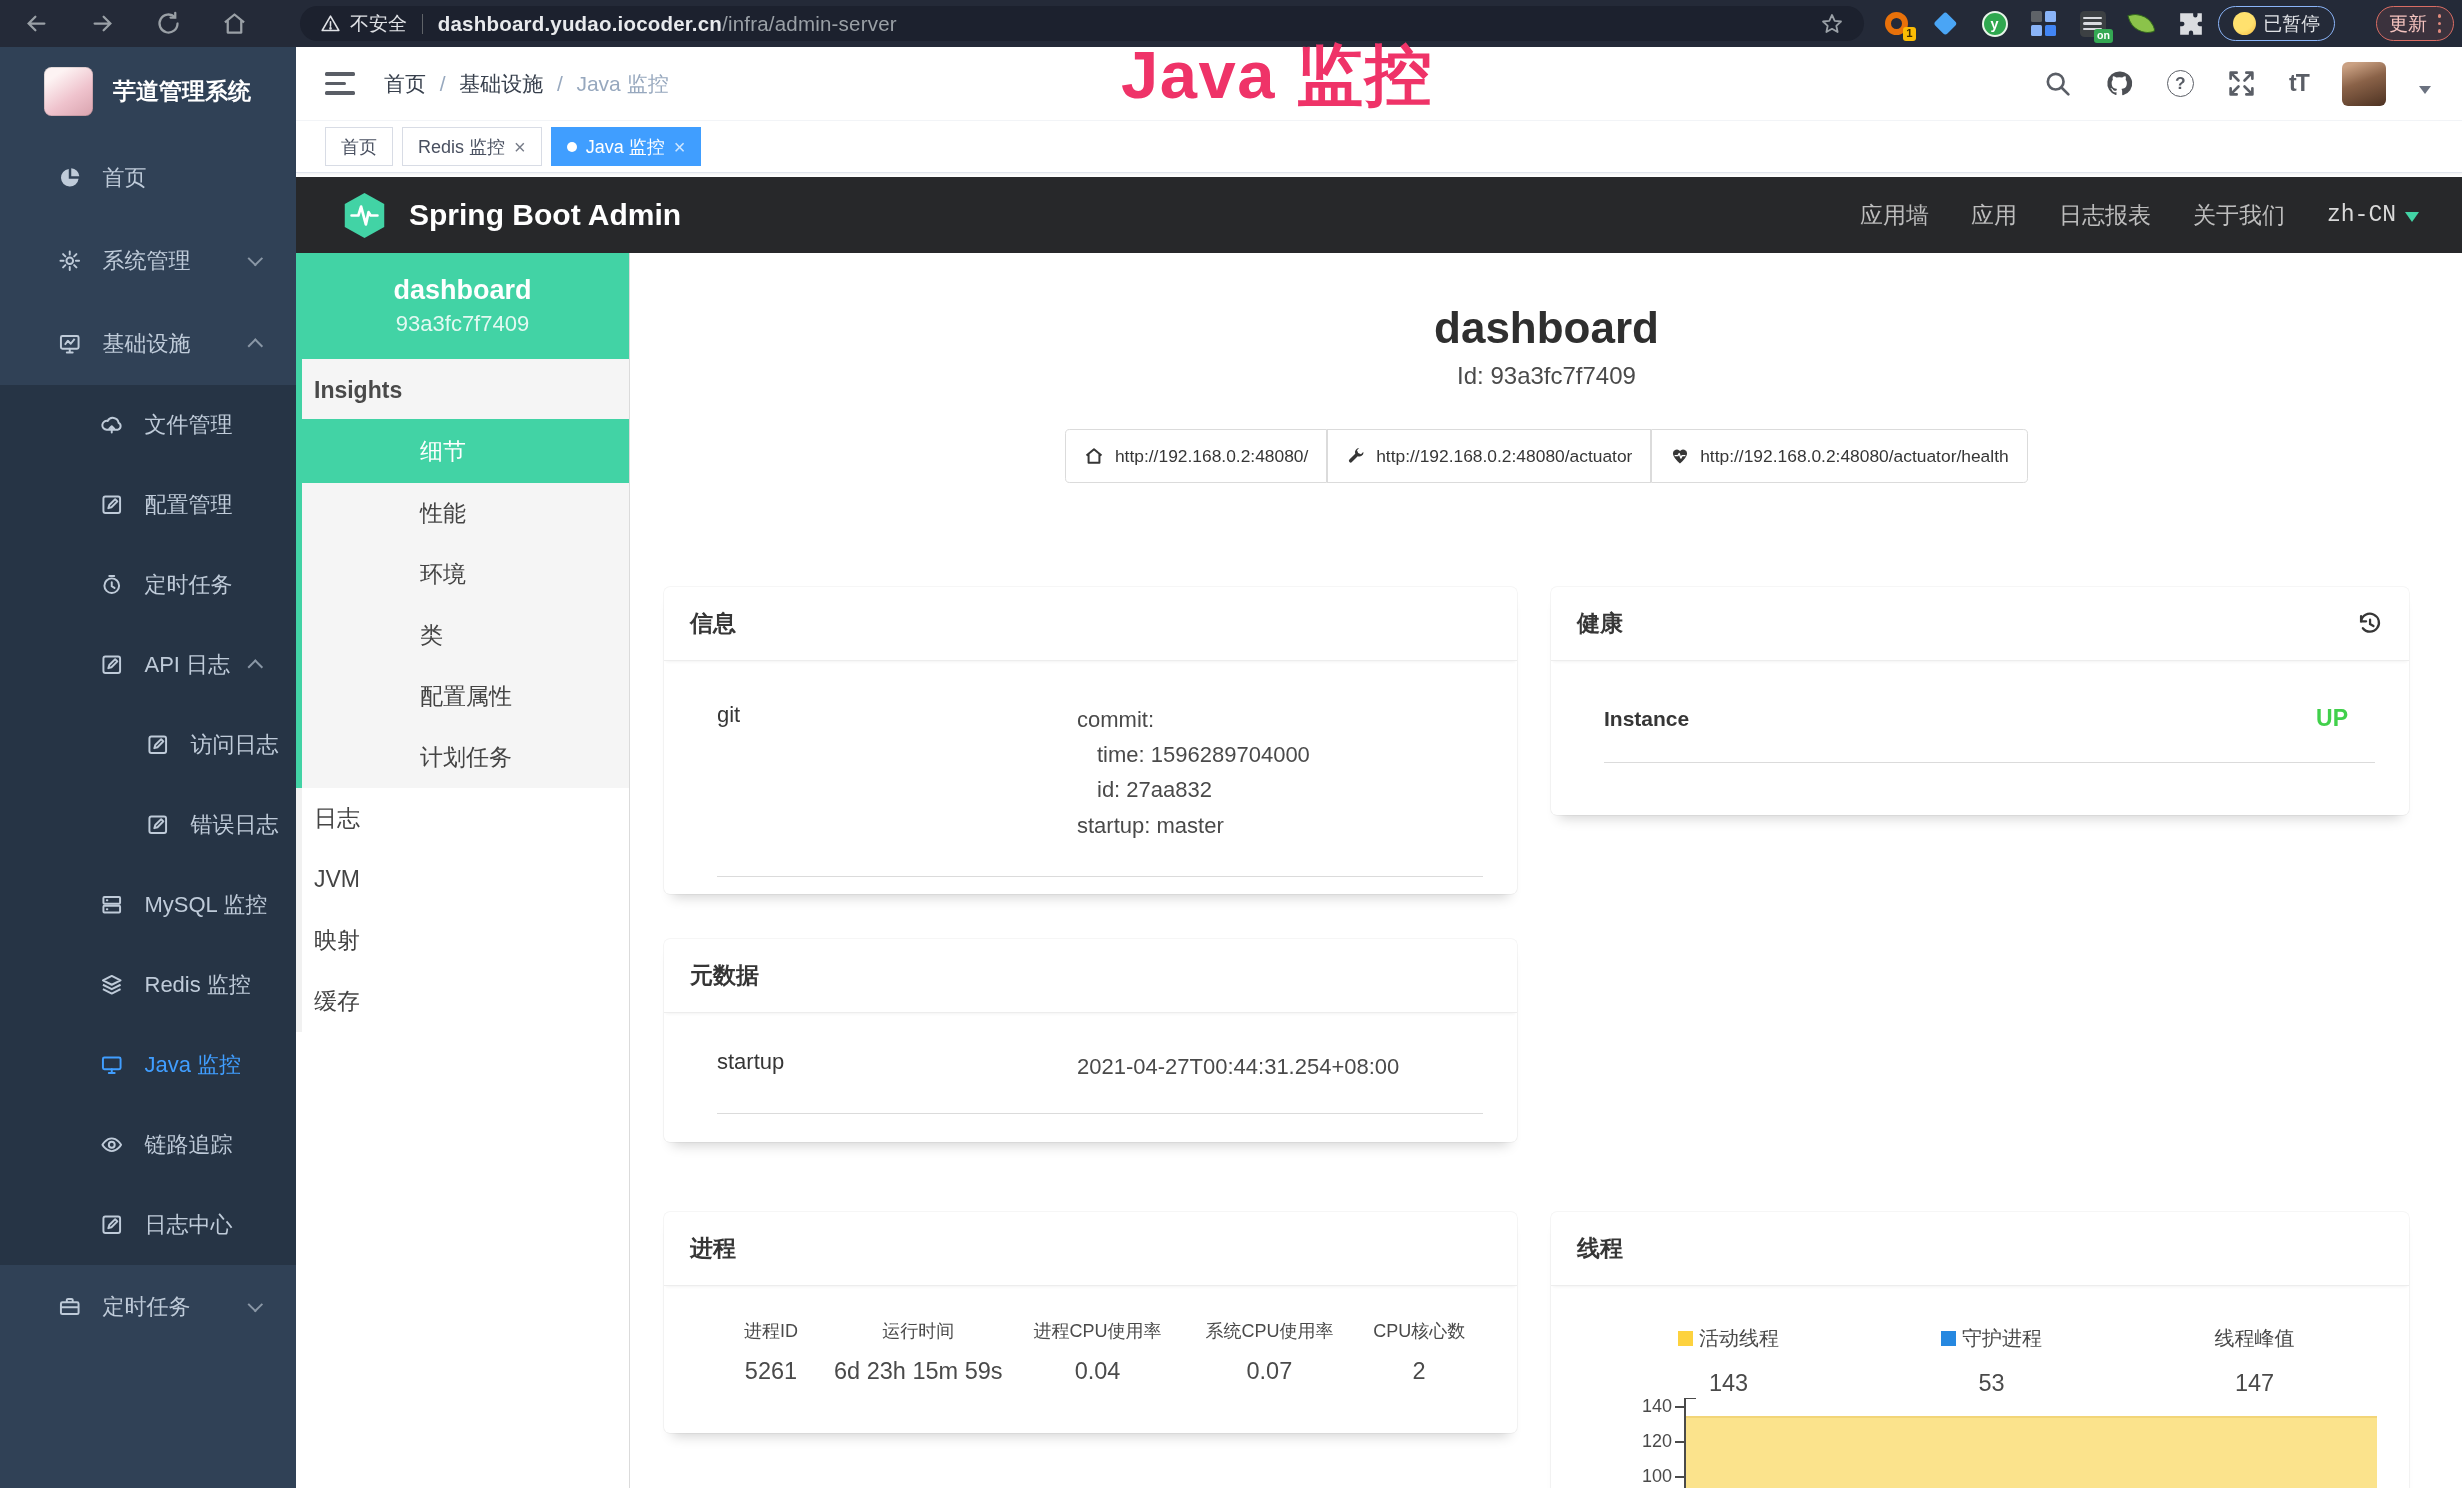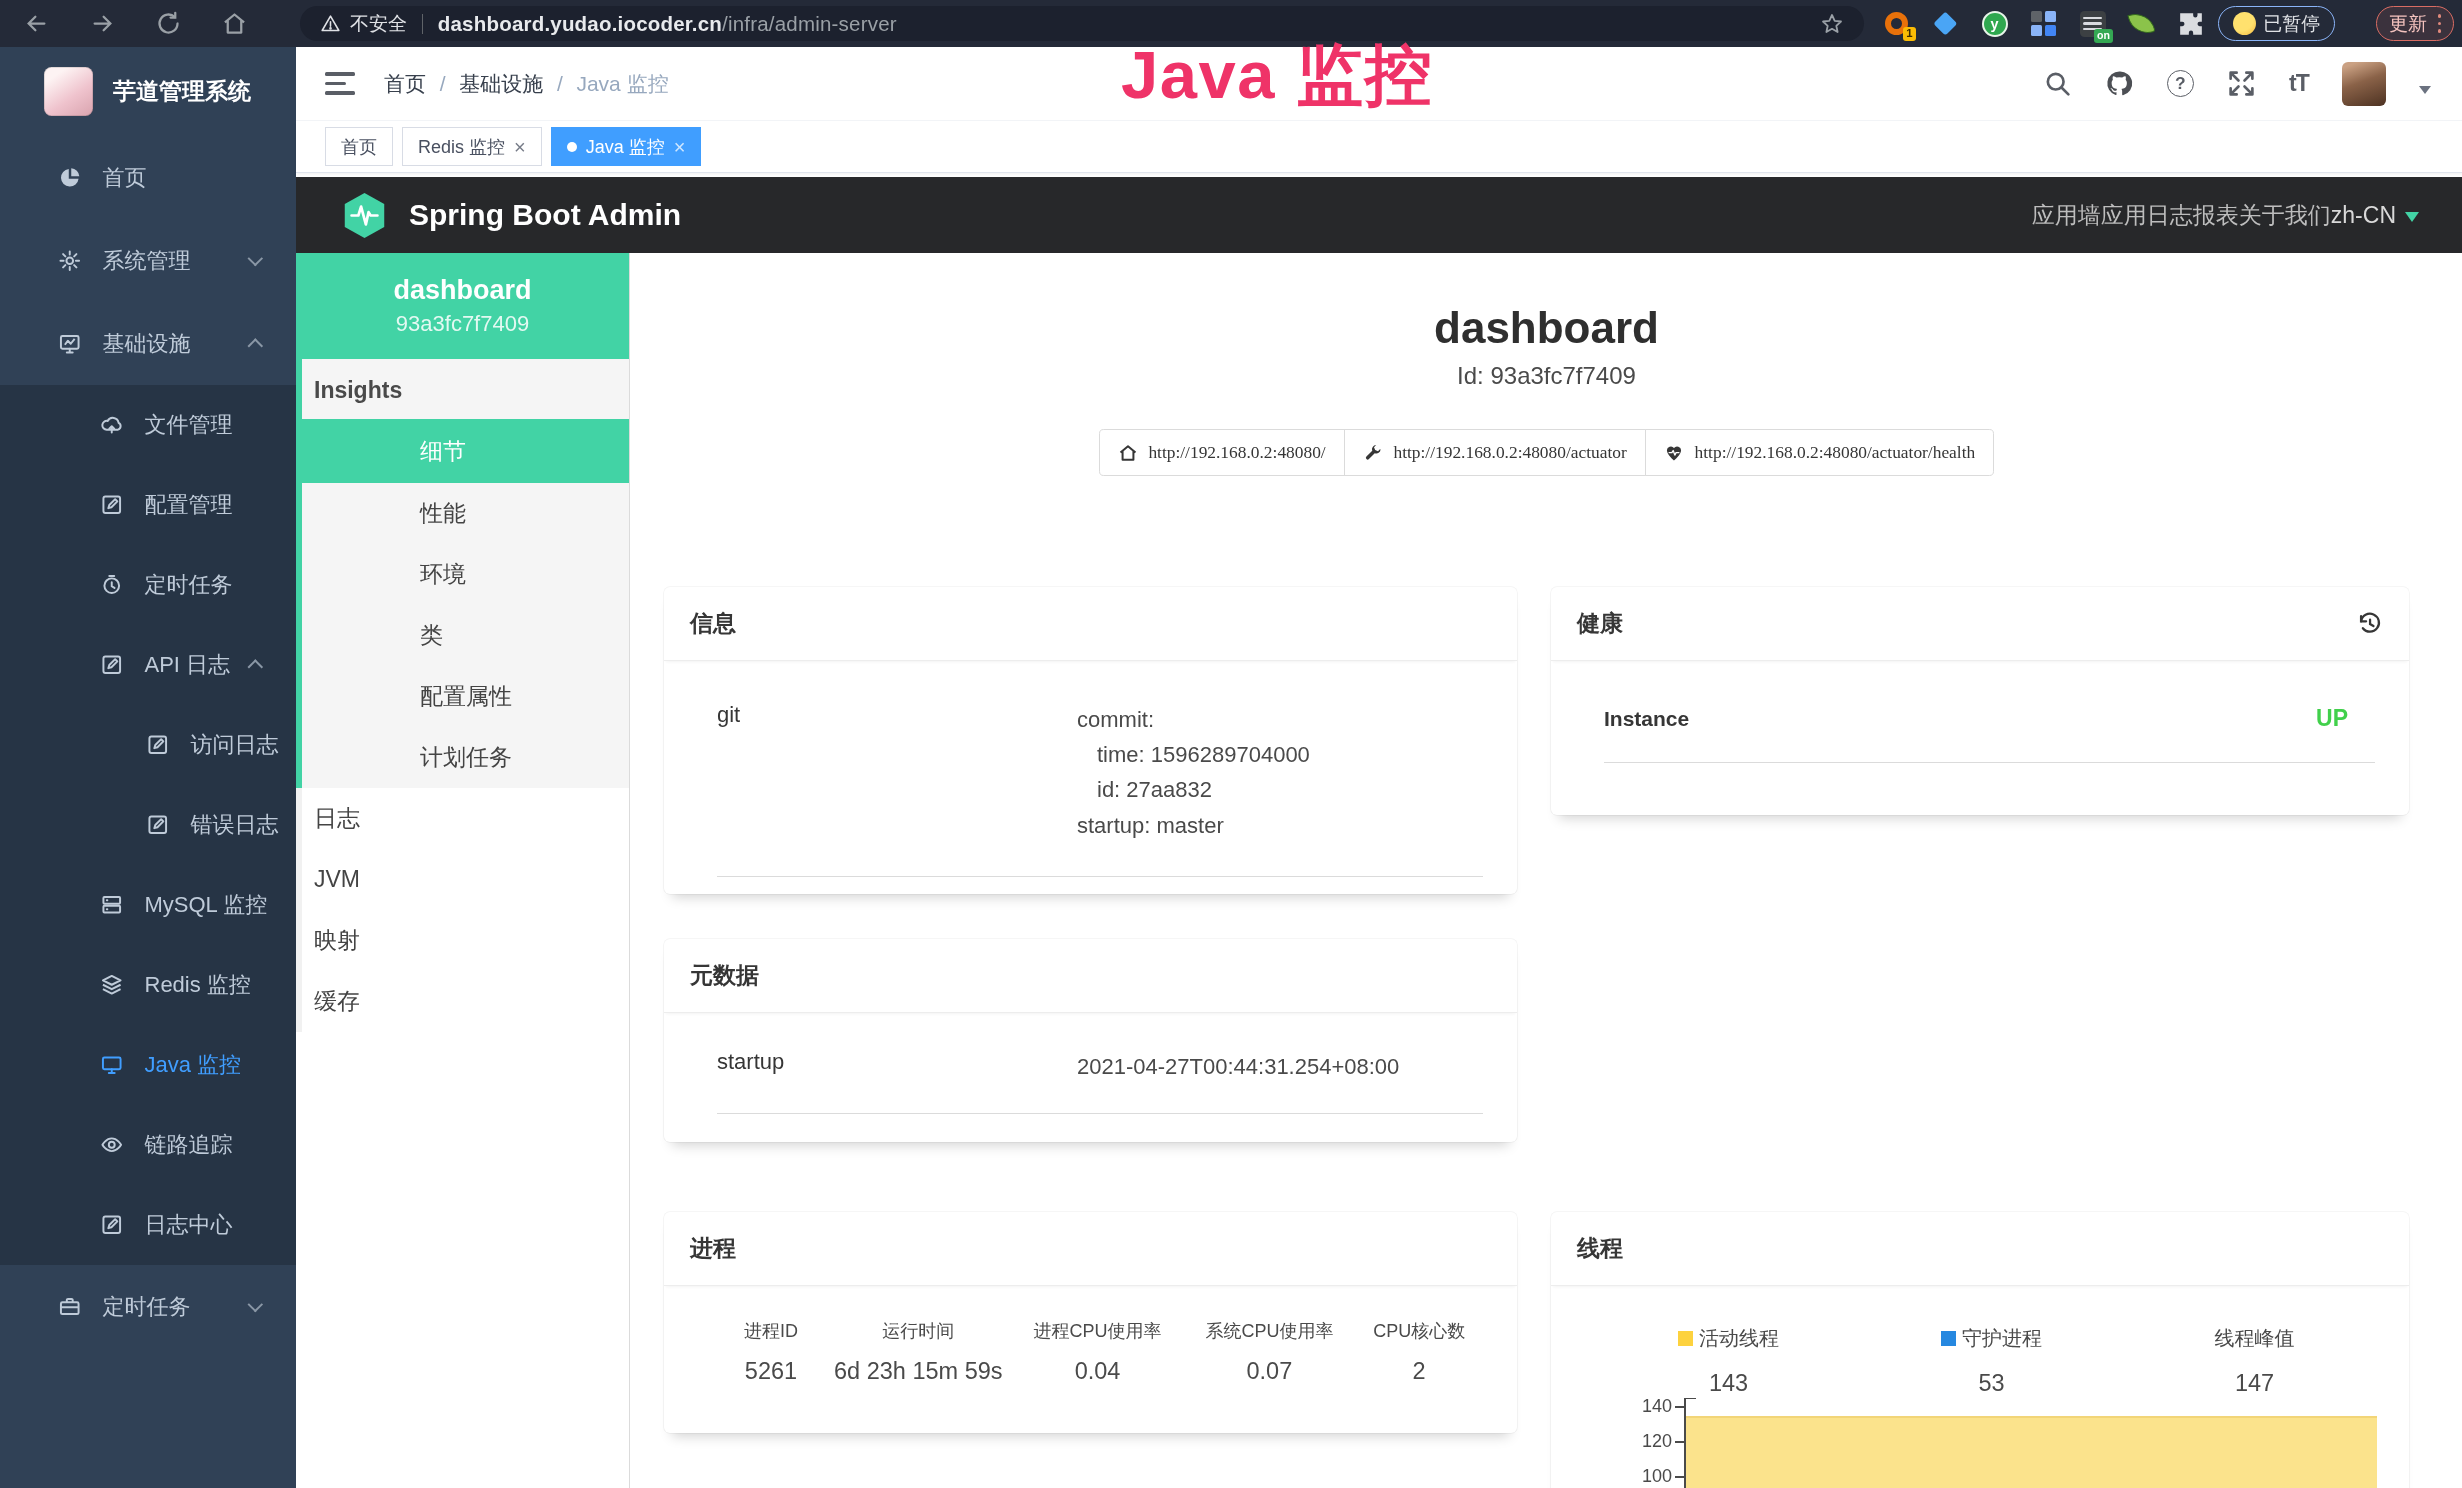--- a/index.html
+++ b/index.html
@@ -83,41 +83,41 @@
   .tab.active { background:#409eff; border-color:#409eff; color:#fff; }
 
   
   .annotation { position:absolute; left:1121px; top:30px; font-size:67px; font-weight:700; z-index:50; letter-spacing:1.5px; }
 
   
   .sba { position:absolute; left:296px; top:177px; width:2167px; bottom:0; background:#fff; }
   .sba-header { position:absolute; left:0; top:0; right:0; height:76px; background:#27282a; display:flex; align-items:center; padding:0 44px; }
   .sba-logo { width:49px; height:49px; }
   .sba-brand { color:#fff; font-size:30px; font-weight:700; margin-left:20px; }
-  .sba-nav { margin-left:auto; display:flex; align-items:center; font-size:23px; color:#bdbdbd; }
+  .sba-nav { margin-left:auto; display:flex; align-items:center; gap:42px; font-size:23px; color:#bdbdbd;font-family:Liberation Mono, monospace; }
   .sba-locale { color:#d9d9d9; display:flex; align-items:center; gap:9px; }
   .gcaret { width:0; height:0; border-left:7.6px solid transparent; border-right:7.6px solid transparent; border-top:10px solid #42d3a5; margin-top:3px; }
 
   .sba-body { position:absolute; left:0; top:76px; right:0; bottom:0; display:flex; }
   .sba-side { width:334px; flex:none; border-right:0.8px solid #dbdbdb; background:#fff; }
   .inst-head { height:106px; background:#42d3a5; display:flex; flex-direction:column; align-items:center; justify-content:center; gap:4.6px; }
   .inst-name { color:#fff; font-size:27px; font-weight:700; }
   .inst-id { color:rgba(255,255,255,.85); font-size:22px; }
   .insights { background:#f5f5f5; border-left:6px solid #42d3a5; }
   .sec-title { padding:18px 0 15px 12px; font-size:23px; font-weight:700; color:#4a4a4a; }
   .ins-item { height:61px; line-height:61px; padding-left:118px; font-size:23px; color:#444; }
   .ins-item.active { background:#42d3a5; color:#fff; height:64px; line-height:64px; }
   .views { border-left:6px solid #f1f1f1; }
   .view-item { height:61px; line-height:61px; padding-left:12px; font-size:23px; color:#444; }
 
   .sba-main { position:relative; flex:1; }
   .main-title { margin-top:50px; text-align:center; font-size:44px; font-weight:700; color:#2f2f2f; }
   .main-sub { margin-top:9px; text-align:center; font-size:24px; color:#4a4a4a; }
   .links { margin-top:39px; display:flex; justify-content:center; }
-  .link-btn { display:flex; align-items:center; gap:10.6px; height:47px; padding:0 18px; border:0.8px solid #dbdbdb; background:#fff; font-size:17.4px; color:#363636; margin-left:-0.8px;font-family:Liberation Serif, serif; }
+  .link-btn { display:flex; align-items:center; gap:10.6px; height:54px; padding:0 18px; border:0.8px solid #dbdbdb; background:#fff; font-size:17.4px; color:#363636; margin-left:-0.8px; }
   .link-btn:first-child { border-radius:4.6px 0 0 4.6px; margin-left:0; }
   .link-btn:last-child { border-radius:0 4.6px 4.6px 0;justify-content:flex-end; }
   .link-btn svg { width:20px; height:20px; flex:none; }
 
   .card { position:absolute; background:#fff; border-radius:6px; box-shadow:0 0 0 0.8px rgba(0,0,0,.05), 0 10.6px 12px -7.6px rgba(0,0,0,.18); }
   .card-h { display:flex; align-items:center; justify-content:space-between; padding:21px 26px; font-size:23px; font-weight:700; color:#363636; border-bottom:0.8px solid #ededed; box-shadow:0 3px 3px -2.3px rgba(0,0,0,.05); }
   .card-h .hist { width:27px; height:27px; color:#363636; }
 
   .card-info { left:34px; top:334px; width:853px; height:307px; }
   .kv { display:flex; margin:41px 34px 0 53px; padding-bottom:33px; border-bottom:0.8px solid #dbdbdb; }

